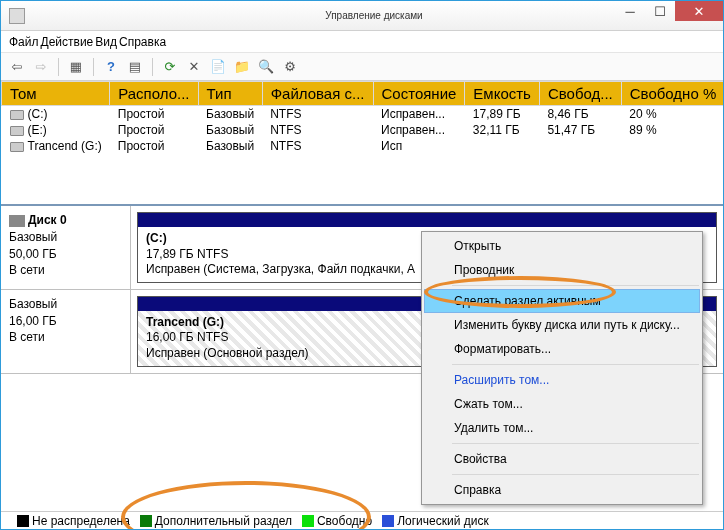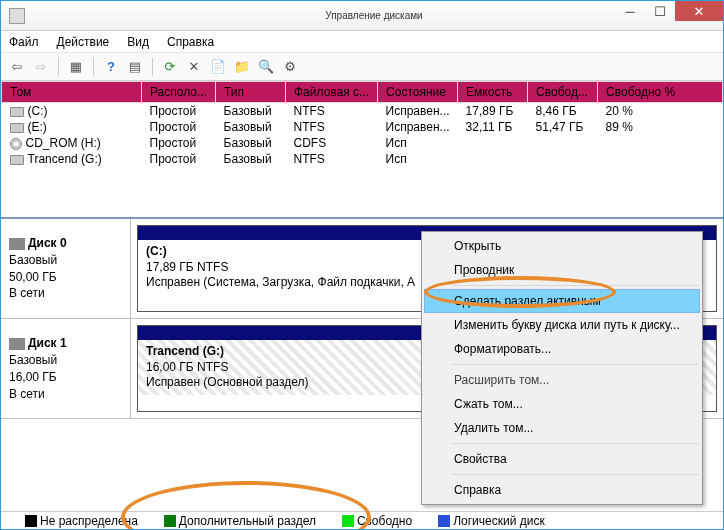--- a/index.html
+++ b/index.html
@@ -3,47 +3,47 @@
 <meta charset="utf-8">
 <style>
 * { box-sizing: border-box; margin: 0; padding: 0; font-family: "Segoe UI", Tahoma, sans-serif; font-size: 12px; }
 body { background: #fff; width: 724px; height: 530px; overflow: hidden; border: 1px solid #2e9bda; }
 .titlebar { height: 30px; background: linear-gradient(#fff, #f0f0f0); border-bottom: 1px solid #d0d0d0; display: flex; align-items: center; position: relative; }
 .titlebar .sys-icon { width: 16px; height: 16px; margin-left: 8px; background: #ddd; border: 1px solid #999; }
 .titlebar .title { flex: 1; text-align: center; font-size: 10px; color: #333; }
 .winbtns { display: flex; height: 20px; position: absolute; right: 0; top: 0; }
 .winbtn { width: 30px; height: 20px; display: flex; align-items: center; justify-content: center; font-family: Arial; font-size: 13px; color: #333; cursor: pointer; }
 .winbtn.close { background: #c75050; color: #fff; width: 48px; }
-.menubar { height: 22px; display: flex; align-items: center; padding: 0 8px; gap: 18px; border-bottom: 1px solid #e5e5e5; }
+.menubar { height: 22px; display: flex; align-items: center; padding: 0 8px; gap: 2px; border-bottom: 1px solid #e5e5e5; }
 .menubar span { font-size: 12px; cursor: pointer; }
 .toolbar { height: 28px; display: flex; align-items: center; padding: 0 6px; gap: 4px; border-bottom: 1px solid #d0d0d0; background: #fafafa; }
 .tbtn { width: 20px; height: 20px; display: flex; align-items: center; justify-content: center; cursor: pointer; color: #555; font-size: 13px; }
 .tsep { width: 1px; height: 18px; background: #ccc; margin: 0 3px; }
 .content { position: relative; height: calc(100% - 30px - 22px - 28px - 18px); }
 table.grid { width: 100%; border-collapse: collapse; }
-table.grid th { text-align: left; font-weight: normal; background: #be185d; border: 1px solid #d9d9d9; padding: 3px 8px; font-size: 12px; white-space: nowrap; }
+table.grid th { text-align: left; font-weight: normal; background: #eab308; border: 1px solid #d9d9d9; padding: 3px 8px; font-size: 15px; white-space: nowrap; }
 table.grid td { padding: 1px 8px; font-size: 12px; white-space: nowrap; }
 .vol-icon { display: inline-block; width: 14px; height: 10px; background: #ccc; border: 1px solid #888; border-radius: 1px; margin-right: 4px; vertical-align: middle; }
 .disc-icon { display: inline-block; width: 12px; height: 12px; border: 1px solid #888; border-radius: 50%; margin-right: 4px; vertical-align: middle; background: radial-gradient(circle, #fff 30%, #ccc 31%); }
 .graph-area { border-top: 2px solid #7a98b8; margin-top: 50px; overflow: hidden; }
 .disk-row { display: flex; border-bottom: 1px solid #c0c0c0; min-height: 82px; }
-.disk-info { width: 130px; padding: 16px 8px; border-right: 1px solid #c0c0c0; font-size: 11px; line-height: 1.4; }
+.disk-info { width: 130px; padding: 6px 8px; border-right: 1px solid #c0c0c0; font-size: 11px; line-height: 1.4; }
 .disk-info .disk-title { font-weight: bold; }
 .disk-info .disk-type-icon { display: inline-block; width: 16px; height: 12px; background: #888; margin-right: 3px; vertical-align: middle; }
 .disk-parts { flex: 1; padding: 6px; display: flex; gap: 0; }
 .part { border: 1px solid #555; flex: 1; position: relative; }
 .part-header { height: 14px; background: #0a0a7a; }
 .part-body { padding: 4px 8px; font-size: 11px; line-height: 1.3; }
 .part-body .pname { font-weight: bold; }
 .part.hatched .part-body { background: repeating-linear-gradient(45deg, #fff, #fff 4px, #e8e8e8 4px, #e8e8e8 8px); }
-.legend { height: 18px; display: flex; align-items: center; gap: 26px; padding: 0 24px; border-top: 1px solid #ccc; font-size: 11px; background: #fff; }
+.legend { height: 18px; display: flex; align-items: center; gap: 10px; padding: 0 16px; border-top: 1px solid #ccc; font-size: 11px; background: #fff; }
 .legend .sw { display: inline-block; width: 12px; height: 12px; margin-right: 3px; vertical-align: middle; }
 .ctxmenu { position: absolute; top: 150px; left: 420px; width: 282px; background: #f0f0f0; border: 1px solid #979797; box-shadow: 2px 2px 4px rgba(0,0,0,0.3); z-index: 100; padding: 2px; }
 .ctxmenu .mi { padding: 5px 20px 5px 30px; font-size: 12px; cursor: pointer; }
-.ctxmenu .mi.disabled { color: #404040; }
+.ctxmenu .mi.disabled { color: #1d4ed8; }
 .ctxmenu .mi.highlight { background: #7dd3fc; border: 1px solid #7eb4ea; padding: 4px 19px 4px 29px; }
 .ctxmenu .msep { height: 1px; background: #d7d7d7; margin: 3px 1px 3px 28px; }
 .annot { position: absolute; border: 4px solid #e88b2e; border-radius: 50%; pointer-events: none; z-index: 200; }
 .annot.a1 { top: 195px; left: 423px; width: 192px; height: 32px; }
 .annot.a2 { top: 400px; left: 120px; width: 250px; height: 72px; }
 </style>
 </head>
 <body>
 
 <div class="titlebar">
@@ -109,30 +109,20 @@
           <td><span class="vol-icon"></span>(E:)</td>
           <td>Простой</td>
           <td>Базовый</td>
           <td>NTFS</td>
           <td>Исправен...</td>
           <td>32,11 ГБ</td>
           <td>51,47 ГБ</td>
           <td>89 %</td>
         </tr>
         <tr>
-          <td><span class="disc-icon"></span>CD_ROM (H:)</td>
-          <td>Простой</td>
-          <td>Базовый</td>
-          <td>CDFS</td>
-          <td>Исп</td>
-          <td></td>
-          <td></td>
-          <td></td>
-        </tr>
-        <tr>
           <td><span class="vol-icon"></span>Trancend (G:)</td>
           <td>Простой</td>
           <td>Базовый</td>
           <td>NTFS</td>
           <td>Исп</td>
           <td></td>
           <td></td>
           <td></td>
         </tr>
       </tbody>
@@ -152,21 +142,20 @@
             <div class="part-body">
               <div class="pname">(C:)</div>
               <div>17,89 ГБ NTFS</div>
               <div>Исправен (Система, Загрузка, Файл подкачки, А</div>
             </div>
           </div>
         </div>
       </div>
       <div class="disk-row">
         <div class="disk-info">
-          <div class="disk-title"><span class="disk-type-icon"></span>Диск 1</div>
           <div>Базовый</div>
           <div>16,00 ГБ</div>
           <div>В сети</div>
         </div>
         <div class="disk-parts">
           <div class="part hatched">
             <div class="part-header"></div>
             <div class="part-body">
               <div class="pname">Trancend  (G:)</div>
               <div>16,00 ГБ NTFS</div>

